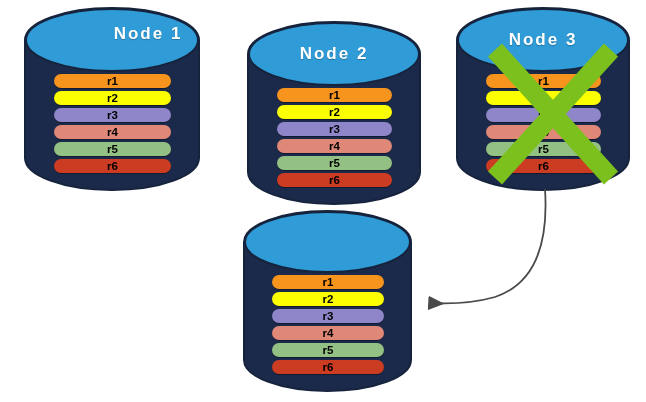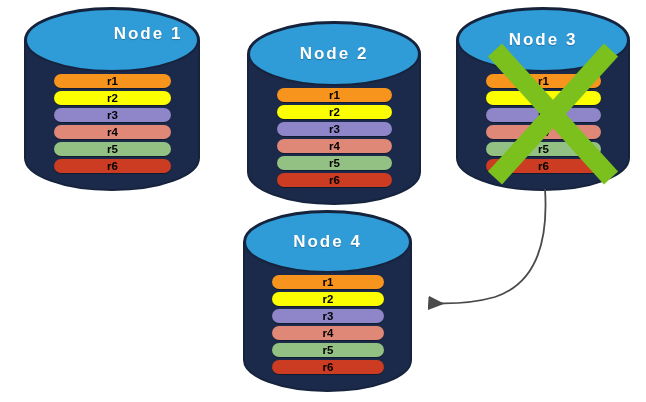--- a/index.html
+++ b/index.html
@@ -118,21 +118,20 @@
         <svg class="x-mark" width="172" height="182" viewBox="0 0 172 182" style="left: 0px; top: 0px;">
           <line x1="38" y1="42" x2="154" y2="170" stroke="#7cc01e" stroke-width="19"></line>
           <line x1="154" y1="42" x2="38" y2="170" stroke="#7cc01e" stroke-width="19"></line>
         </svg>
       </div>
       <div class="node" style="left: 244px; top: 211px; width: 167px; height: 180px;">
         <svg class="cyl-svg" width="167" height="180" viewBox="0 0 167 180">
           <path d="M0,31 L0,149 A83.5,31 0 0 0 167,149 L167,31 A83.5,31 0 0 0 0,31 Z" fill="#1b2a4a" stroke="#16233d" stroke-width="2"></path>
           <ellipse cx="83.5" cy="31" rx="82.5" ry="30" fill="#2f9bd7" stroke="#16233d" stroke-width="2"></ellipse>
         </svg>
-        <div class="node-title" style="top: 21px;">Node 4</div>
         <div class="rows" style="left: 28px; width: 112px; top: 64px; gap: 3px;">
           <div class="row-bar" style="background: rgb(247, 148, 30);">r1</div>
           <div class="row-bar" style="background: rgb(251, 255, 0);">r2</div>
           <div class="row-bar" style="background: rgb(142, 134, 201);">r3</div>
           <div class="row-bar" style="background: rgb(224, 136, 120);">r4</div>
           <div class="row-bar" style="background: rgb(147, 193, 131);">r5</div>
           <div class="row-bar" style="background: rgb(204, 60, 34);">r6</div>
         </div>
       </div>
     </div>

